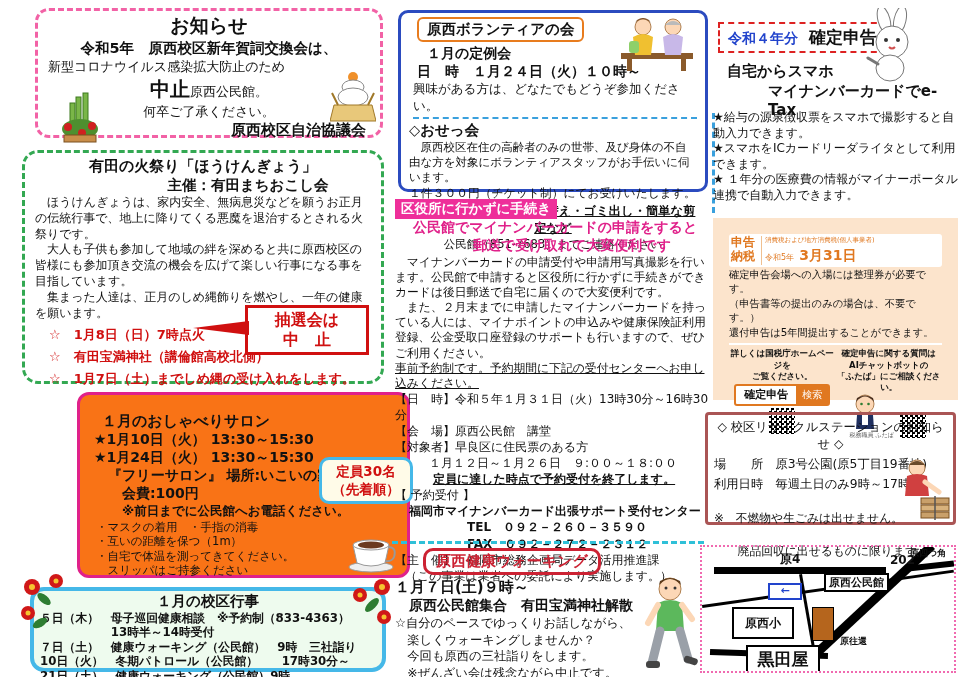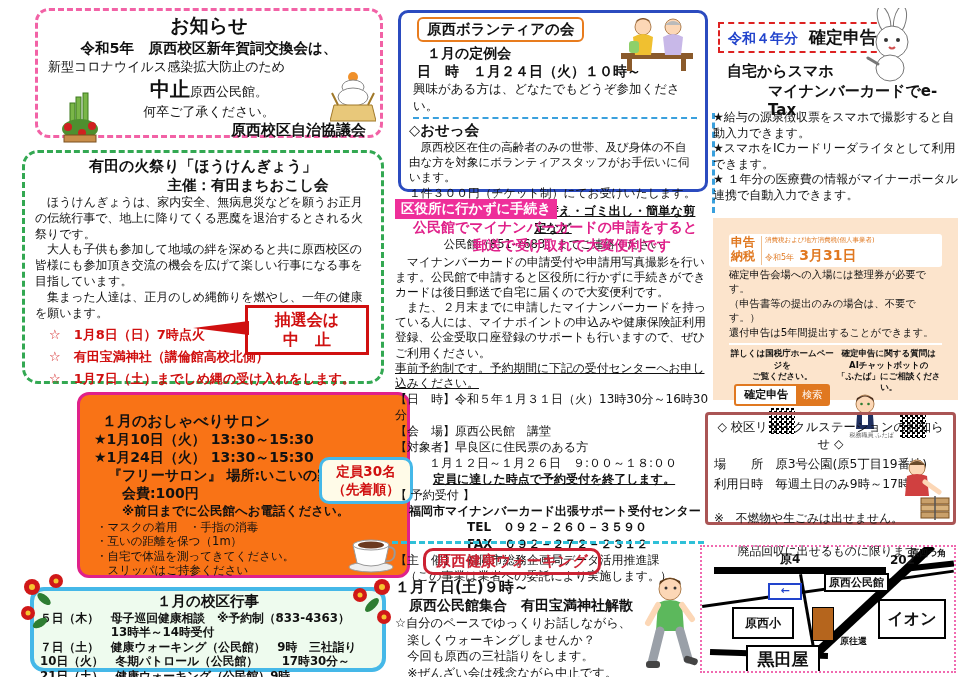--- a/index.html
+++ b/index.html
@@ -396,16 +396,15 @@
   <div class="road" style="left:0px;top:58px;width:254px;height:3px;transform:rotate(-8deg);transform-origin:left top;"></div>
   <div class="road" style="left:100px;top:27px;width:100px;height:3px;transform:rotate(80deg);transform-origin:left top;"></div>
   <div class="road" style="left:8px;top:104px;width:118px;height:6px;transform:rotate(2deg);"></div>
   <div class="map-lbl" style="left:78px;top:4px;font-size:12px;">原4</div>
   <div class="map-lbl" style="left:188px;top:6px;font-size:12px;">202</div>
   <div class="map-lbl" style="left:208px;top:0px;font-size:9px;">原四つ角</div>
   <div class="arrow-sign">←</div>
   <div class="kominkan-callout">原西公民館</div>
   <div class="kominkan-bldg"></div>
   <div class="map-bldg" style="left:30px;top:60px;width:58px;height:28px;font-size:12px;line-height:28px;">原西小</div>
-  <div class="map-bldg" style="left:176px;top:52px;width:64px;height:36px;font-size:16px;line-height:36px;">イオン</div>
   <div class="map-lbl" style="left:138px;top:88px;font-size:9px;">原往還</div>
   <div class="map-bldg" style="left:44px;top:98px;width:70px;height:24px;font-size:17px;line-height:24px;">黒田屋</div>
 </div>
 
 </body></html>

